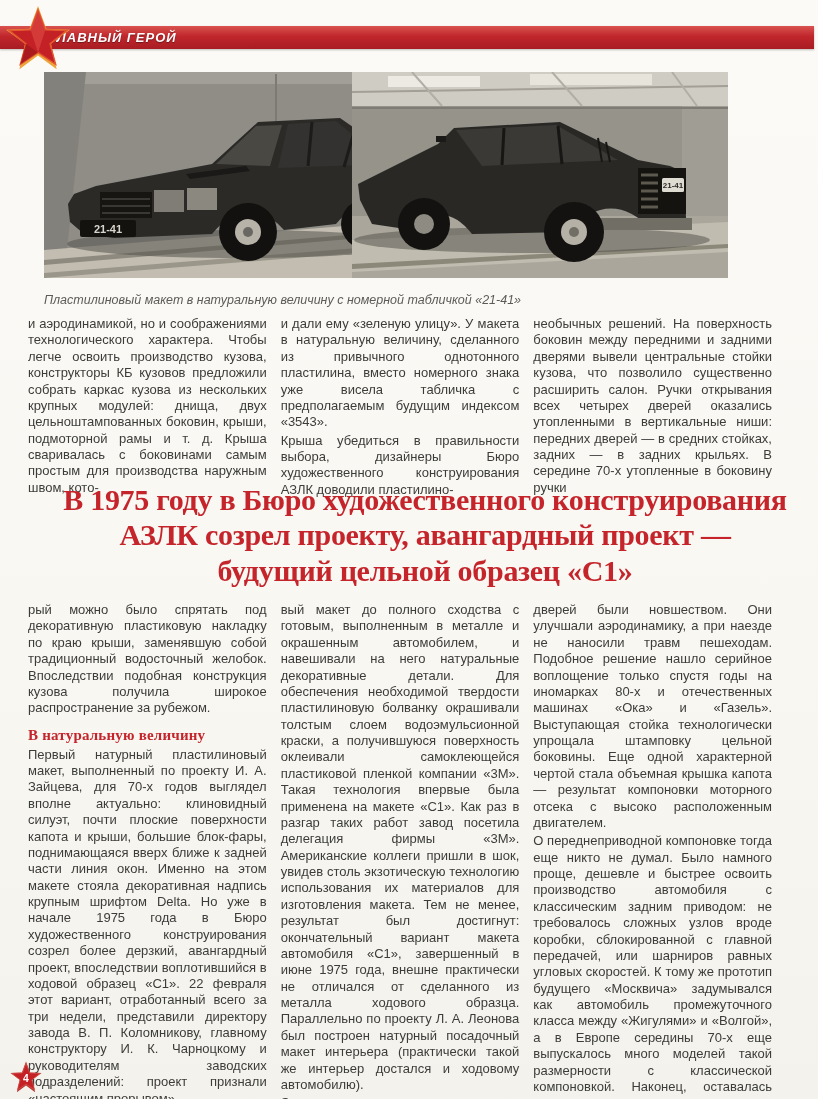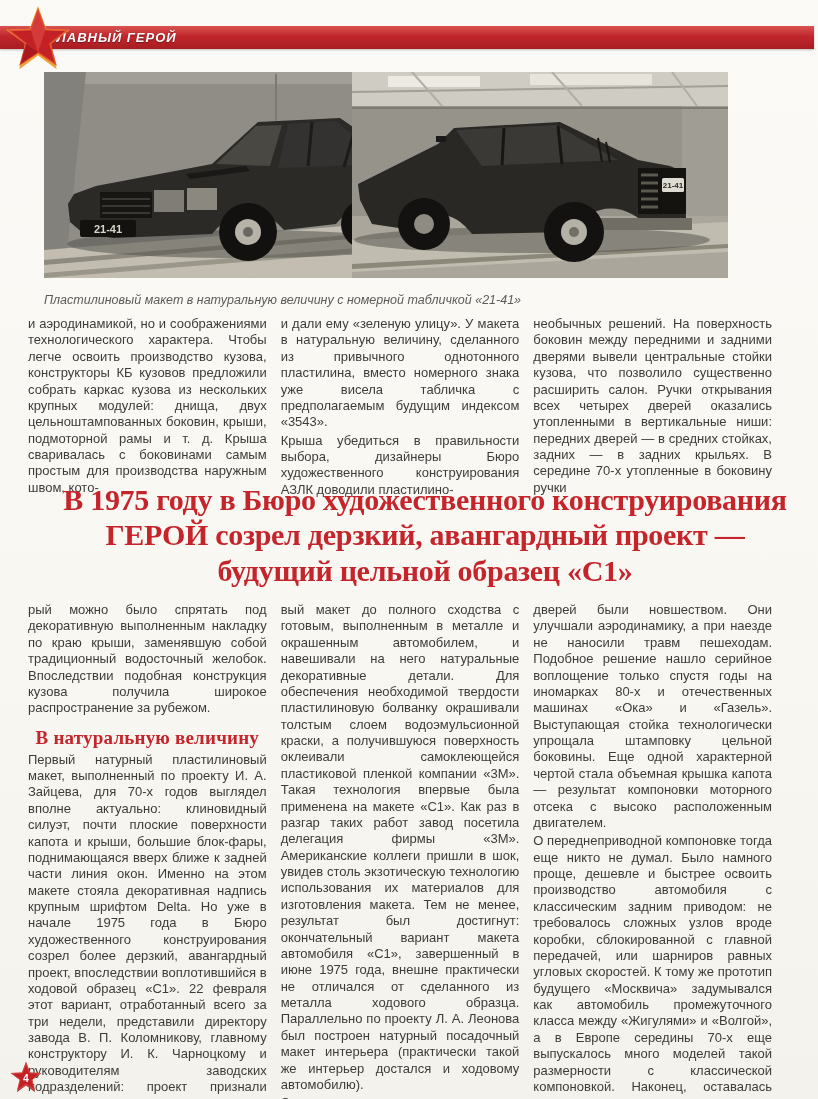--- a/index.html
+++ b/index.html
@@ -35,21 +35,21 @@
     display:grid; grid-template-columns:repeat(3,1fr); column-gap:14px;
   }
   .cols-top { top:316px; }
   .cols-bottom { top:602px; }
   .col p {
     margin:0 0 2px 0; font-size:13px; line-height:1.26; text-align:justify;
     color:#3c3c3a; hyphens:auto; -webkit-hyphens:auto;
   }
   .col h2 {
     margin:10px 0 3px 0; font-family:"Liberation Serif", serif;
-    font-size:19px; font-weight:bold; color:#c5242b; letter-spacing:0.2px;text-align:center;
+    font-size:15px; font-weight:bold; color:#c5242b; letter-spacing:0.2px;
   }
   
   .headline {
     position:absolute; top:482px; left:36px; width:778px; margin:0;
     text-align:center; font-family:"Liberation Serif", serif; font-weight:bold;
     font-size:30px; line-height:1.18; color:#c5242b; letter-spacing:-0.3px;
   }
   
   .page-star { position:absolute; left:10px; top:1060px; width:32px; height:34px; }
   .page-star svg { display:block; }
@@ -173,27 +173,27 @@
       <p>и дали ему «зеленую улицу». У макета в натуральную величину, сделанного из привычного однотонного пластилина, вместо номерного знака уже висела табличка с предполагаемым будущим индексом «3543».</p>
       <p>Крыша убедиться в правильности выбора, дизайнеры Бюро художественного конструирования АЗЛК доводили пластилино-</p>
     </div>
     <div class="col">
       <p>необычных решений. На поверхность боковин между передними и задними дверями вывели центральные стойки кузова, что позволило существенно расширить салон. Ручки открывания всех четырех дверей оказались утопленными в вертикальные ниши: передних дверей — в средних стойках, задних — в задних крыльях. В середине 70-х утопленные в боковину ручки</p>
     </div>
   </div>
 
   <h1 class="headline">
     <span>В 1975 году в Бюро художественного конструирования</span><br>
-    <span>ГЕРОЙ созрел дерзкий, авангардный проект —</span><br>
+    <span>АЗЛК созрел проекту, авангардный проект —</span><br>
     <span>будущий цельной образец «С1»</span>
   </h1>
 
   <div class="cols cols-bottom">
     <div class="col">
-      <p>рый можно было спрятать под декоративную выполненным накладку по краю крыши, заменявшую собой традиционный водосточный желобок. Впоследствии подобная конструкция кузова получила широкое распространение за рубежом.</p>
+      <p>рый можно было спрятать под декоративную пластиковую накладку по краю крыши, заменявшую собой традиционный водосточный желобок. Впоследствии подобная конструкция кузова получила широкое распространение за рубежом.</p>
       <h2>В натуральную величину</h2>
       <p>Первый натурный пластилиновый макет, выполненный по проекту И. А. Зайцева, для 70-х годов выглядел вполне актуально: клиновидный силуэт, почти плоские поверхности капота и крыши, большие блок-фары, поднимающаяся вверх ближе к задней части линия окон. Именно на этом макете стояла декоративная надпись крупным шрифтом Delta. Но уже в начале 1975 года в Бюро художественного конструирования созрел более дерзкий, авангардный проект, впоследствии воплотившийся в ходовой образец «С1». 22 февраля этот вариант, отработанный всего за три недели, представили директору завода В. П. Коломникову, главному конструктору И. К. Чарноцкому и руководителям заводских подразделений: проект признали «настоящим прорывом»</p>
     </div>
     <div class="col">
       <p>вый макет до полного сходства с готовым, выполненным в металле и окрашенным автомобилем, и навешивали на него натуральные декоративные детали. Для обеспечения необходимой твердости пластилиновую болванку окрашивали толстым слоем водоэмульсионной краски, а получившуюся поверхность оклеивали самоклеющейся пластиковой пленкой компании «3М». Такая технология впервые была применена на макете «С1». Как раз в разгар таких работ завод посетила делегация фирмы «3М». Американские коллеги пришли в шок, увидев столь экзотическую технологию использования их материалов для изготовления макета. Тем не менее, результат был достигнут: окончательный вариант макета автомобиля «С1», завершенный в июне 1975 года, внешне практически не отличался от сделанного из металла ходового образца. Параллельно по проекту Л. А. Леонова был построен натурный посадочный макет интерьера (практически такой же интерьер достался и ходовому автомобилю).</p>
       <p>Экстерьер макетов, построенных в первом полугодии 1975 года, поражал обилием</p>
     </div>
     <div class="col">
       <p>дверей были новшеством. Они улучшали аэродинамику, а при наезде не наносили травм пешеходам. Подобное решение нашло серийное воплощение только спустя годы на иномарках 80-х и отечественных машинах «Ока» и «Газель». Выступающая стойка технологически упрощала штамповку цельной боковины. Еще одной характерной чертой стала объемная крышка капота — результат компоновки моторного отсека с высоко расположенным двигателем.</p>
       <p>О переднеприводной компоновке тогда еще никто не думал. Было намного проще, дешевле и быстрее освоить производство автомобиля с классическим задним приводом: не требовалось сложных узлов вроде коробки, сблокированной с главной передачей, или шарниров равных угловых скоростей. К тому же прототип будущего «Москвича» задумывался как автомобиль промежуточного класса между «Жигулями» и «Волгой», а в Европе середины 70-х еще выпускалось много моделей такой размерности с классической компоновкой. Наконец, оставалась возможность существенного улучшения ходовых качеств</p>

